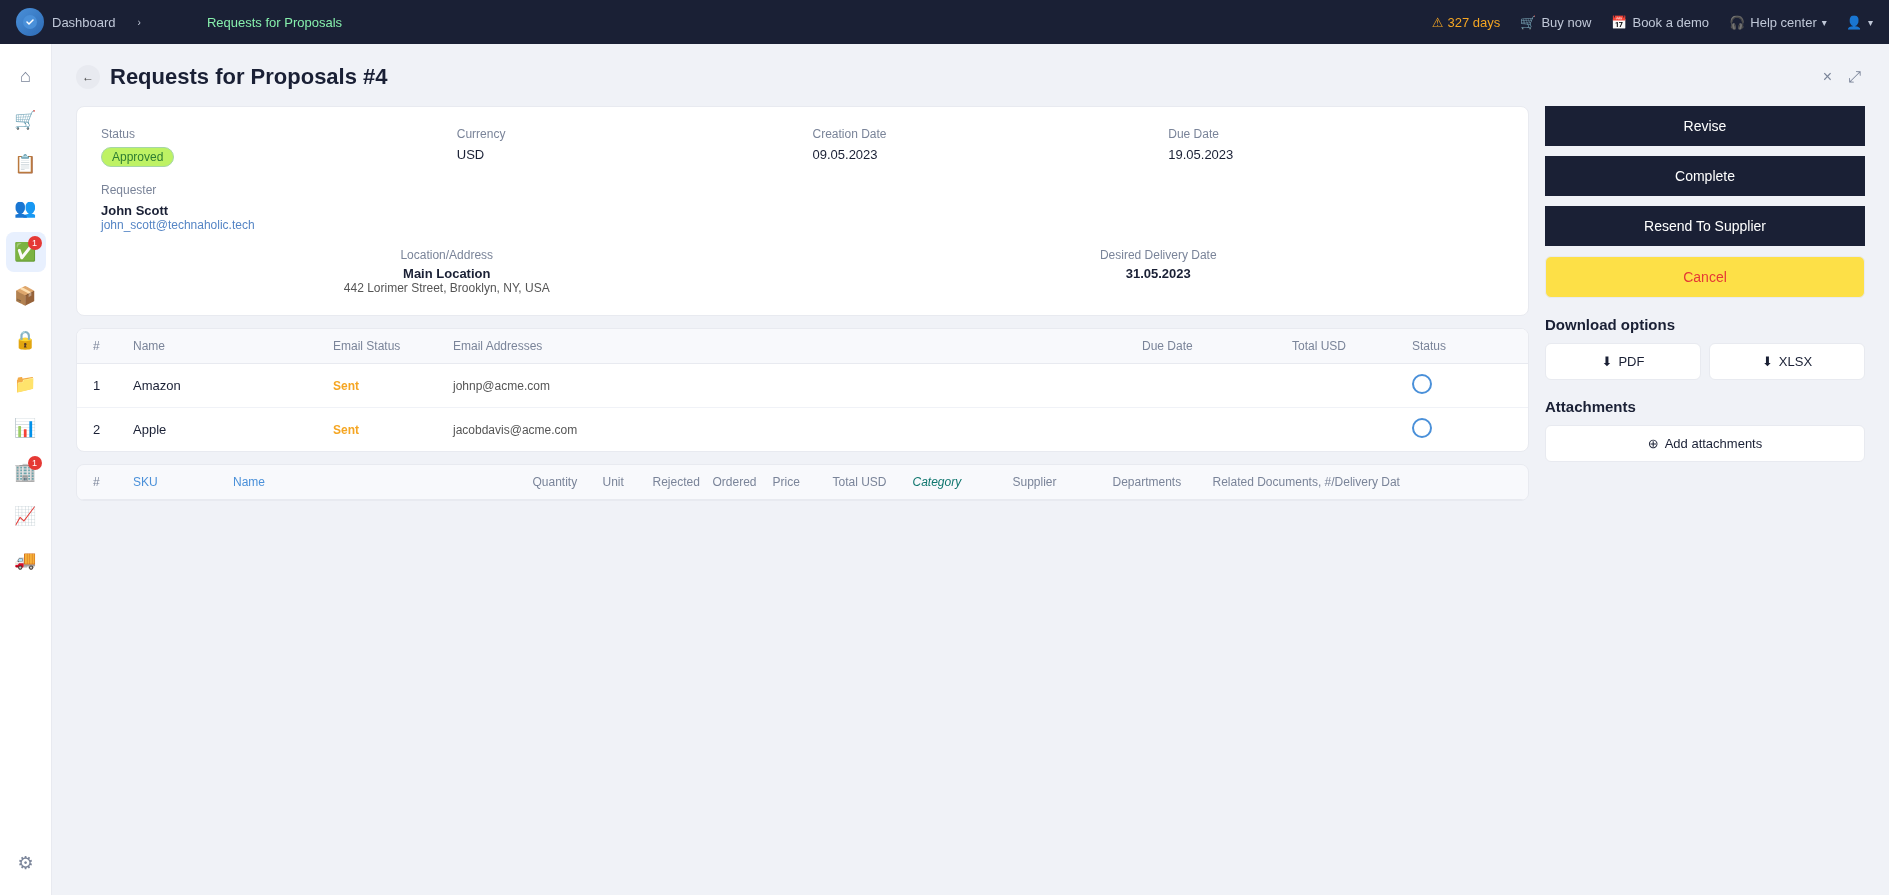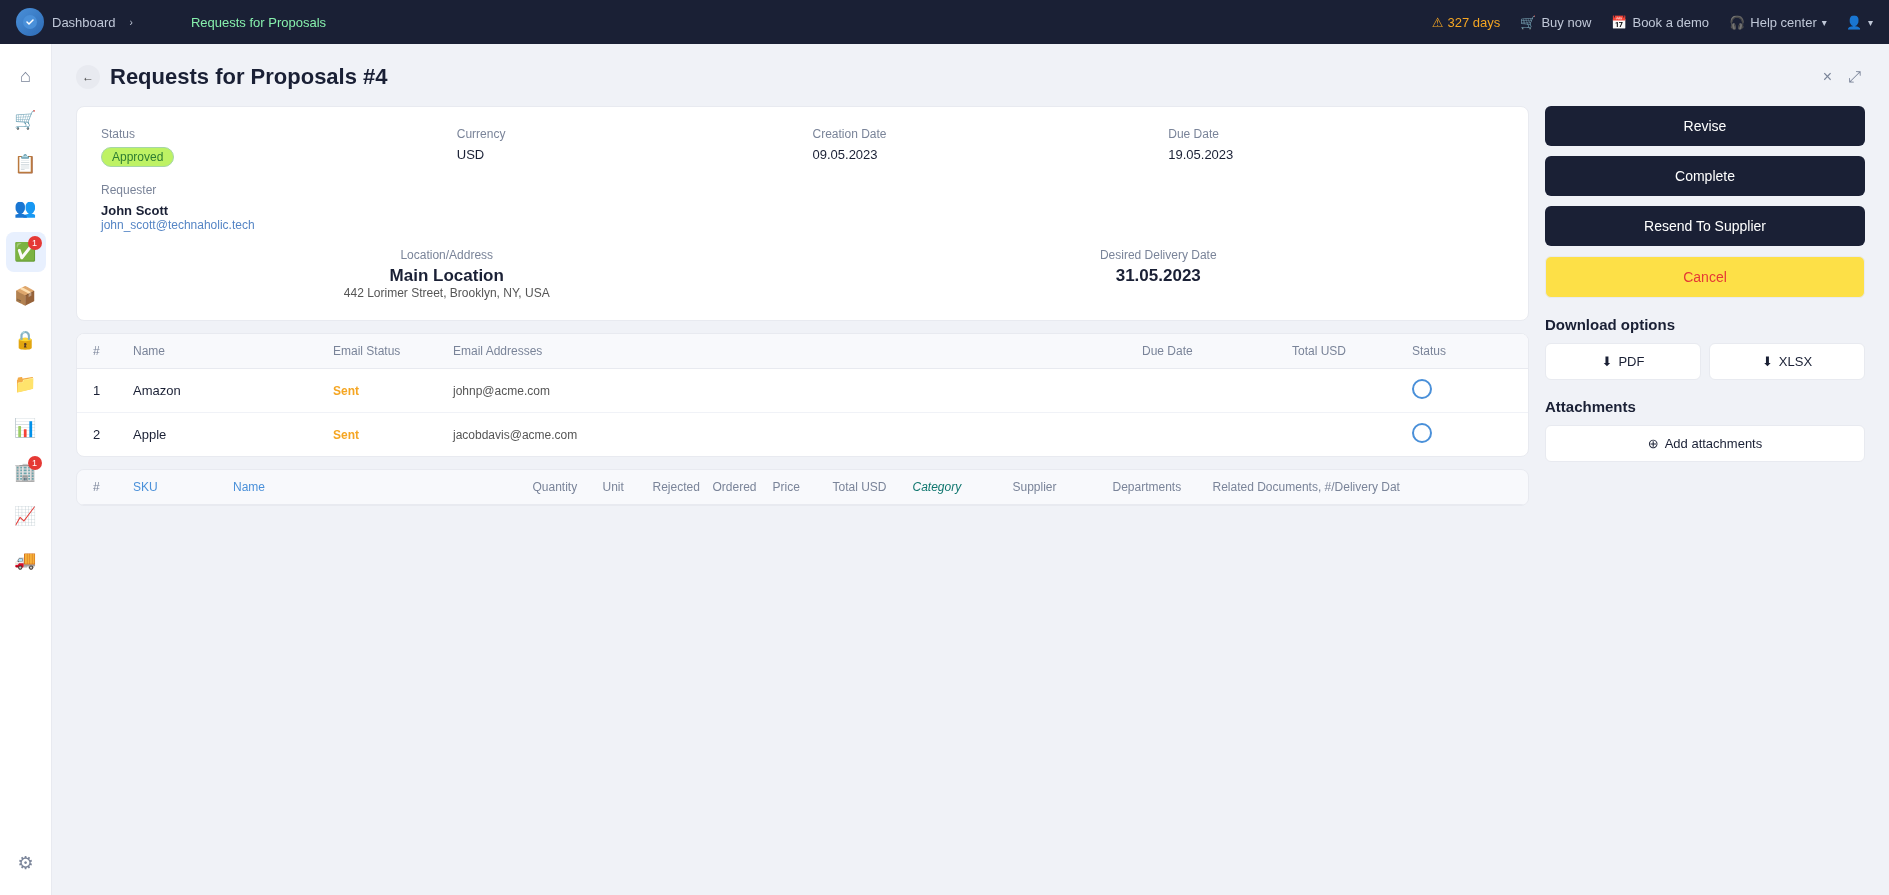--- a/index.html
+++ b/index.html
@@ -18,21 +18,21 @@
       z-index: 100;
     }
     .topnav-logo {
       width: 28px; height: 28px;
       background: linear-gradient(135deg, #4a90d9, #2d6bb5);
       border-radius: 50%;
       display: flex; align-items: center; justify-content: center;
       color: white; font-size: 12px; font-weight: bold;
     }
     .topnav-breadcrumb {
-      display: flex; align-items: center; gap: 14px;
+      display: flex; align-items: center; gap: 22px;
       color: #c0c8d8; font-size: 13px;
     }
     .topnav-breadcrumb .dashboard { color: #c0c8d8; cursor: pointer; }
     .topnav-breadcrumb .current { color: #86efac; margin-left: 44px; }
     .topnav-right {
       margin-left: auto;
       display: flex; align-items: center; gap: 20px;
       color: #c0c8d8; font-size: 13px;
     }
     .topnav-alert {
@@ -179,21 +179,21 @@
     .requester-email { font-size: 12px; color: #5585c5; }
 
     .requester-grid {
       display: grid;
       grid-template-columns: 1fr 1fr;
       gap: 20px;
       margin-top: 16px;
       text-align: center;
     }
     .info-sub-label { font-size: 12px; color: #7a8499; margin-bottom: 4px; }
-    .info-sub-value { font-size: 17px; color: #1a2035; font-weight: 600; }
+    .info-sub-value { font-size: 13px; color: #1a2035; font-weight: 600; }
     .info-sub-detail { font-size: 12px; color: #555; }
 
     
     .table-card {
       background: white;
       border-radius: 8px;
       border: 1px solid #e8eaf0;
       overflow: hidden;
     }
     .table-header {
@@ -234,21 +234,21 @@
       flex-direction: column;
       gap: 10px;
     }
 
     .action-btn-primary {
       width: 100%;
       padding: 12px;
       background: #1a2035;
       color: white;
       border: none;
-      border-radius: 6px;
+      border-radius: 0;
       font-size: 14px;
       font-weight: 500;
       cursor: pointer;
     }
 
     .action-btn-cancel {
       width: 100%;
       padding: 12px;
       background: #fde047;
       color: #e53935;

